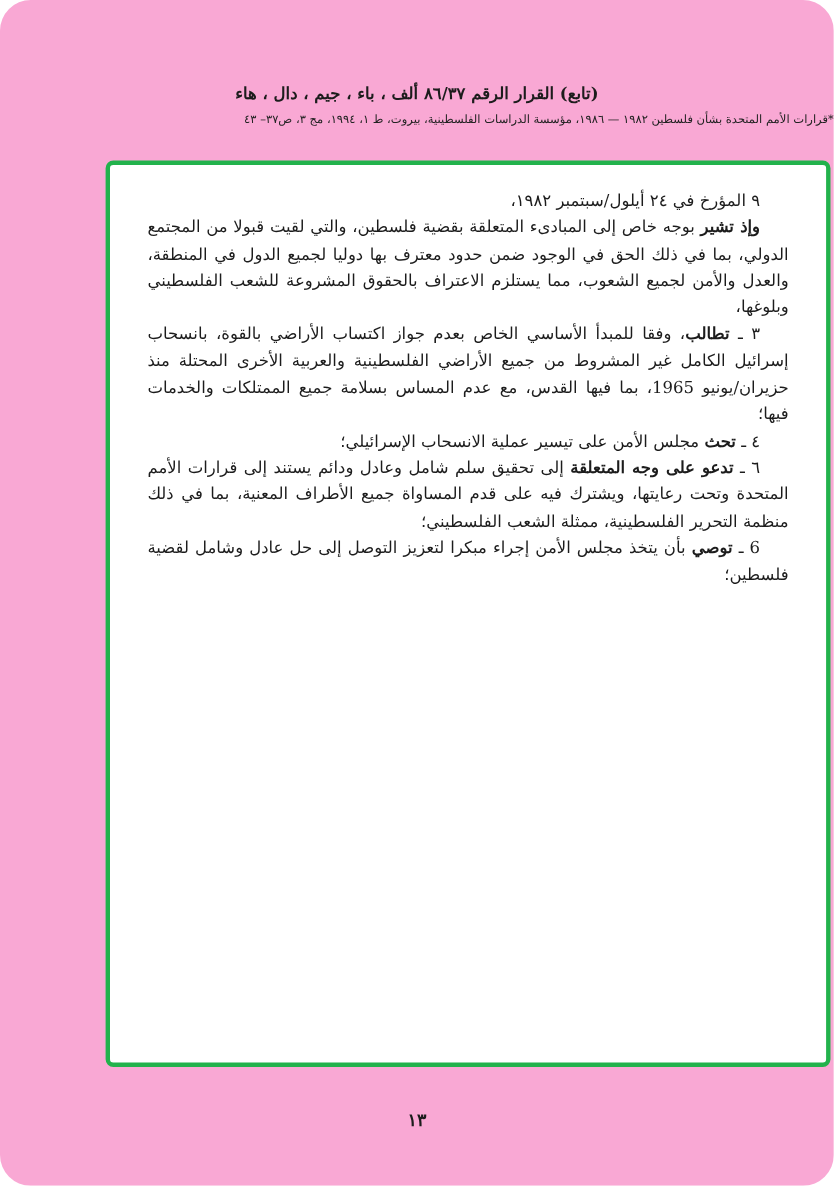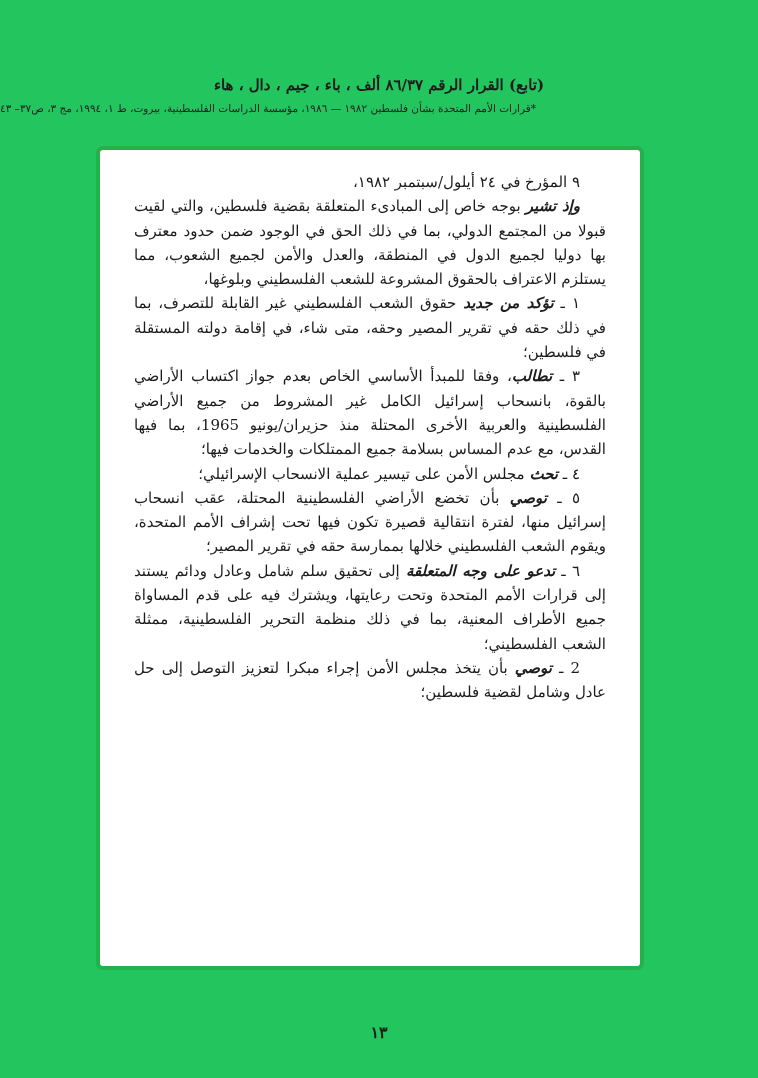--- a/index.html
+++ b/index.html
@@ -4,50 +4,51 @@
 <style>
   html, body {
     margin: 0;
     padding: 0;
     background: #ffffff;
   }
   .page {
     position: relative;
     width: 758px;
     height: 1078px;
-    background: #22c55e;
+    background: #f9a8d4;
     font-family: "DejaVu Serif", "Liberation Serif", serif;
     color: #1c1c1c;
     direction: rtl;
     overflow: hidden;
+    border-radius: 28px;
   }
   .doc-header {
     position: absolute;
     top: 76px;
     left: 0;
     width: 100%;
     text-align: center;
     font-weight: bold;
     font-size: 15px;
     letter-spacing: 0.2px;
   }
   .doc-citation {
     position: absolute;
     top: 102px;
     left: 0;
     width: 100%;
-    text-align: left;
+    text-align: right;
     font-size: 10.5px;
     color: #222222;
   }
   .green-box {
     position: absolute;
     top: 146px;
     left: 96px;
-    width: 548px;
+    width: 659px;
     height: 824px;
     box-sizing: border-box;
     border: 4px solid var(--border-green, #22b24c);
     border-radius: 7px;
     background: #ffffff;
   }
   .doc-body {
     box-sizing: border-box;
     width: 100%;
     height: 100%;
@@ -56,49 +57,46 @@
     line-height: 1.62;
     text-align: justify;
     overflow: hidden;
   }
   .doc-body p.para {
     margin: 0;
     text-indent: 26px; 
   }
   .para .lead {
     font-weight: bold;
-    font-style: italic;
   }
   .page-number {
     position: absolute;
-    bottom: 36px;
+    bottom: 50px;
     left: 0;
     width: 100%;
     text-align: center;
     font-size: 16px;
     font-weight: bold;
   }
 </style>
 </head>
 <body>
 
 <div class="page">
 
   <div class="doc-header">(تابع) القرار الرقم ٨٦/٣٧ ألف ، باء ، جيم ، دال ، هاء</div>
 
   <div class="doc-citation">*قرارات الأمم المتحدة بشأن فلسطين ١٩٨٢ — ١٩٨٦، مؤسسة الدراسات الفلسطينية، بيروت، ط ١، ١٩٩٤، مج ٣، ص٣٧– ٤٣</div>
 
   <div class="green-box">
     <div class="doc-body">
         <p class="para"><span class="pre">٩ </span><span class="lead"></span><span class="rest">المؤرخ في ٢٤ أيلول/سبتمبر ١٩٨٢،</span></p>
         <p class="para"><span class="pre"></span><span class="lead">وإذ تشير</span><span class="rest"> بوجه خاص إلى المبادىء المتعلقة بقضية فلسطين، والتي لقيت قبولا من المجتمع الدولي، بما في ذلك الحق في الوجود ضمن حدود معترف بها دوليا لجميع الدول في المنطقة، والعدل والأمن لجميع الشعوب، مما يستلزم الاعتراف بالحقوق المشروعة للشعب الفلسطيني وبلوغها،</span></p>
-        <p class="para"><span class="pre">١ ـ </span><span class="lead">تؤكد من جديد</span><span class="rest"> حقوق الشعب الفلسطيني غير القابلة للتصرف، بما في ذلك حقه في تقرير المصير وحقه، متى شاء، في إقامة دولته المستقلة في فلسطين؛</span></p>
         <p class="para"><span class="pre">٣ ـ </span><span class="lead">تطالب</span><span class="rest">، وفقا للمبدأ الأساسي الخاص بعدم جواز اكتساب الأراضي بالقوة، بانسحاب إسرائيل الكامل غير المشروط من جميع الأراضي الفلسطينية والعربية الأخرى المحتلة منذ حزيران/يونيو 1965، بما فيها القدس، مع عدم المساس بسلامة جميع الممتلكات والخدمات فيها؛</span></p>
         <p class="para"><span class="pre">٤ ـ </span><span class="lead">تحث</span><span class="rest"> مجلس الأمن على تيسير عملية الانسحاب الإسرائيلي؛</span></p>
-        <p class="para"><span class="pre">٥ ـ </span><span class="lead">توصي</span><span class="rest"> بأن تخضع الأراضي الفلسطينية المحتلة، عقب انسحاب إسرائيل منها، لفترة انتقالية قصيرة تكون فيها تحت إشراف الأمم المتحدة، ويقوم الشعب الفلسطيني خلالها بممارسة حقه في تقرير المصير؛</span></p>
         <p class="para"><span class="pre">٦ ـ </span><span class="lead">تدعو على وجه المتعلقة</span><span class="rest"> إلى تحقيق سلم شامل وعادل ودائم يستند إلى قرارات الأمم المتحدة وتحت رعايتها، ويشترك فيه على قدم المساواة جميع الأطراف المعنية، بما في ذلك منظمة التحرير الفلسطينية، ممثلة الشعب الفلسطيني؛</span></p>
-        <p class="para"><span class="pre">2 ـ </span><span class="lead">توصي</span><span class="rest"> بأن يتخذ مجلس الأمن إجراء مبكرا لتعزيز التوصل إلى حل عادل وشامل لقضية فلسطين؛</span></p>
+        <p class="para"><span class="pre">6 ـ </span><span class="lead">توصي</span><span class="rest"> بأن يتخذ مجلس الأمن إجراء مبكرا لتعزيز التوصل إلى حل عادل وشامل لقضية فلسطين؛</span></p>
       </div>
   </div>
 
   <div class="page-number">١٣</div>
 
 </div>
 
 </body></html>

